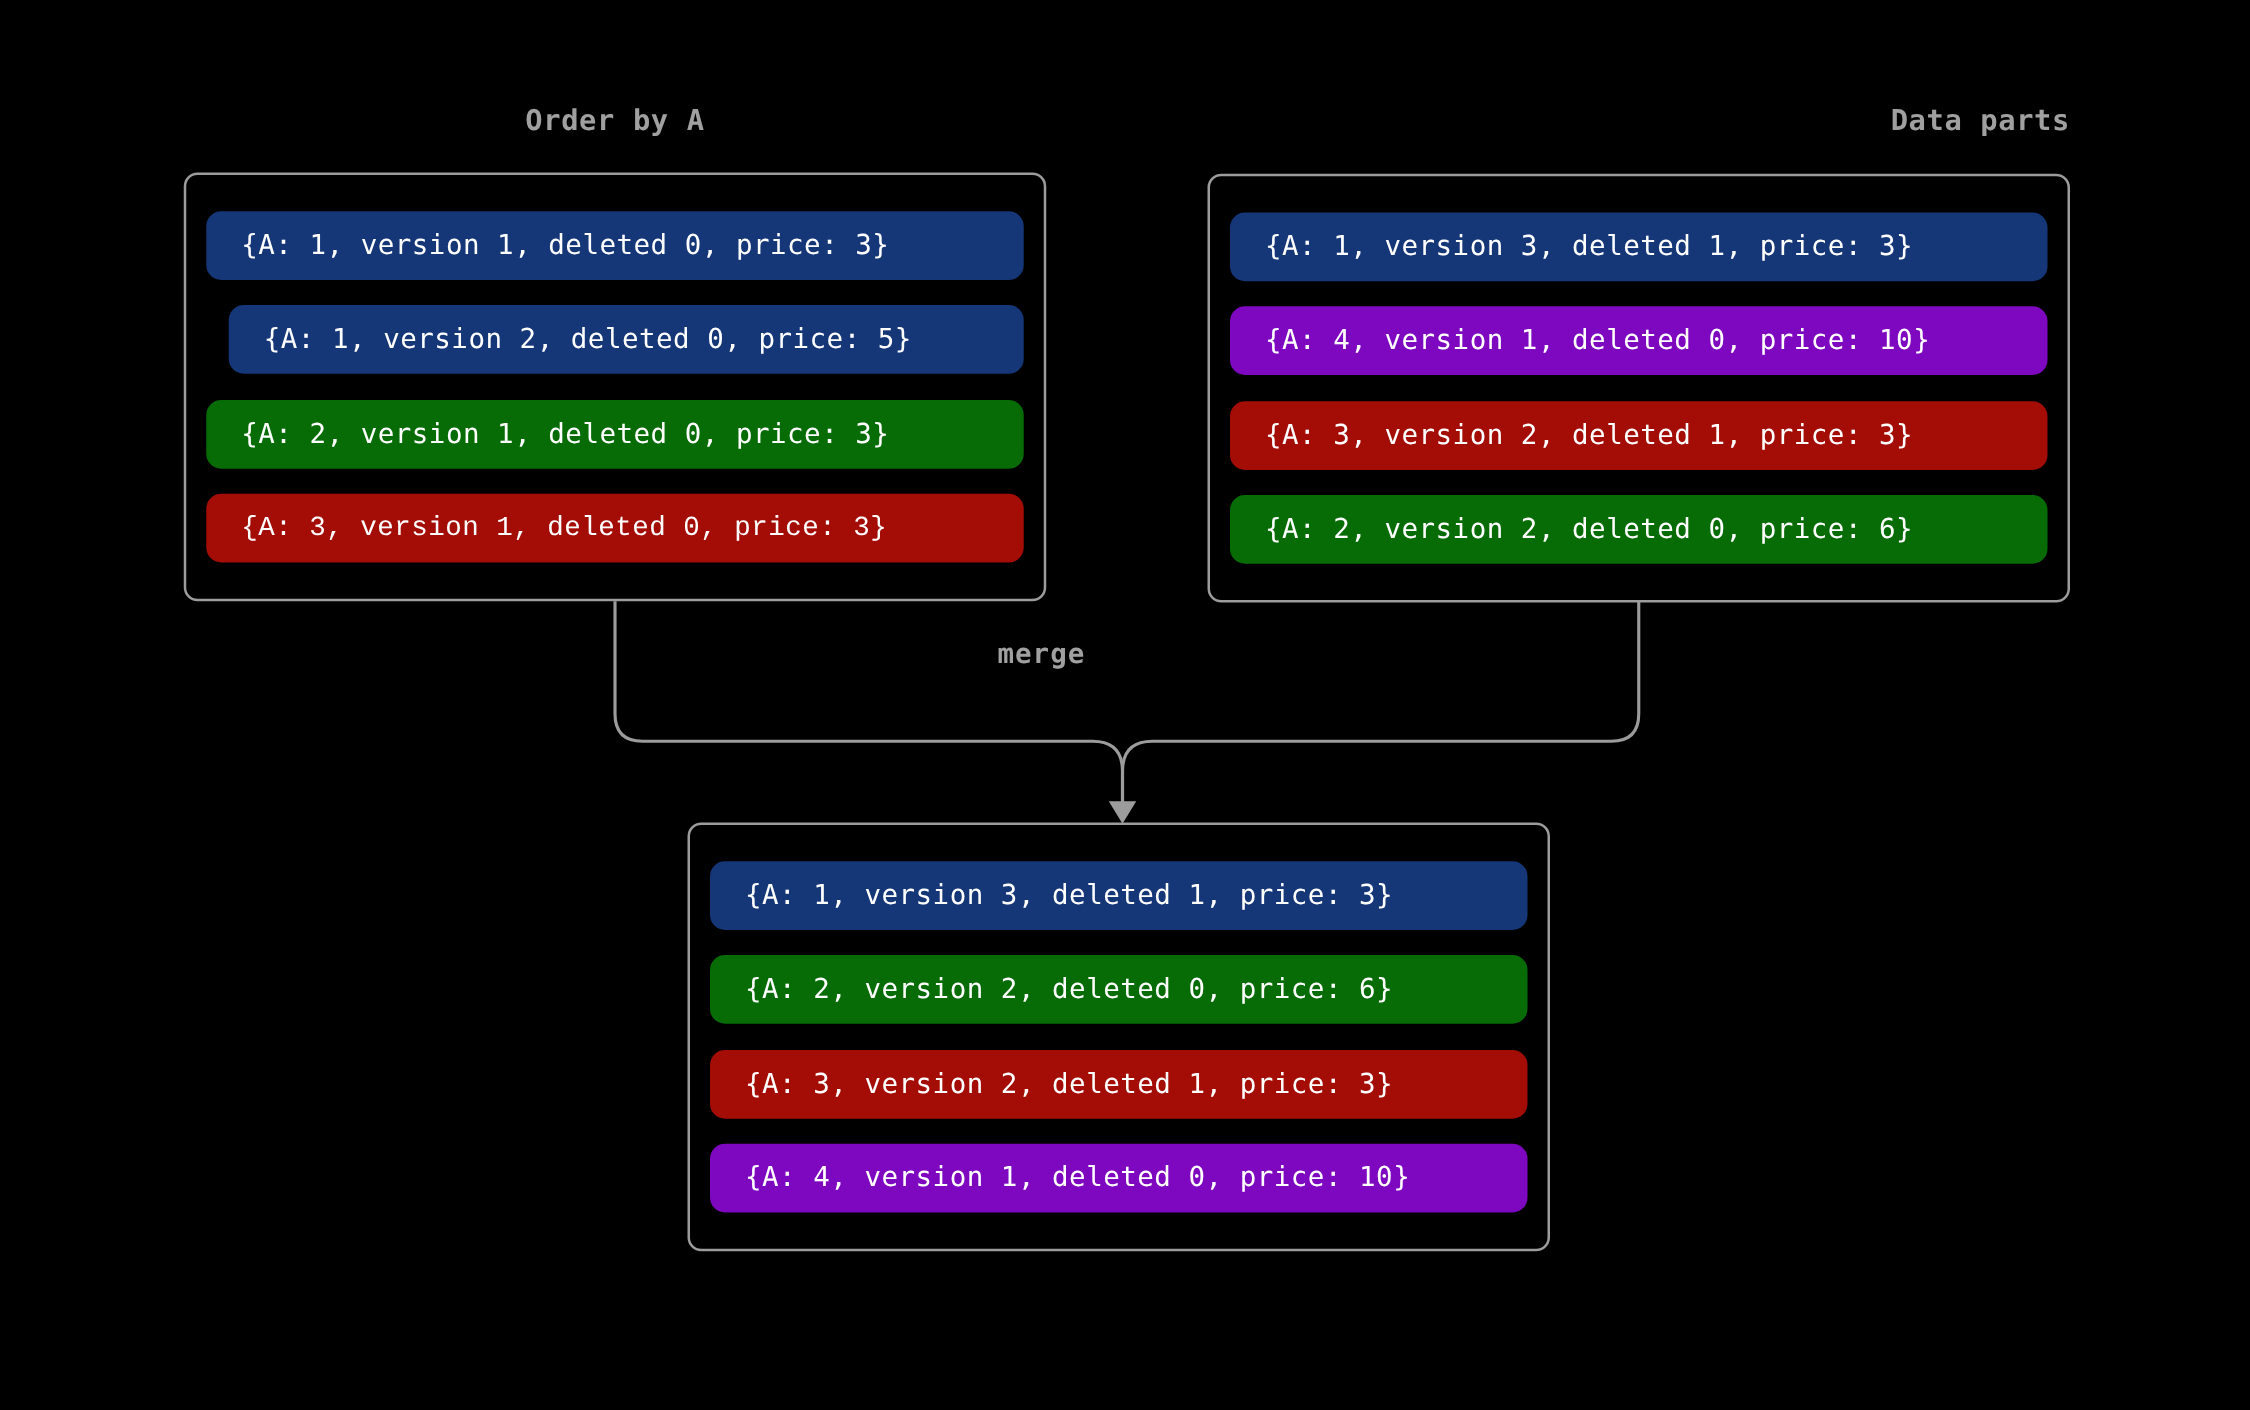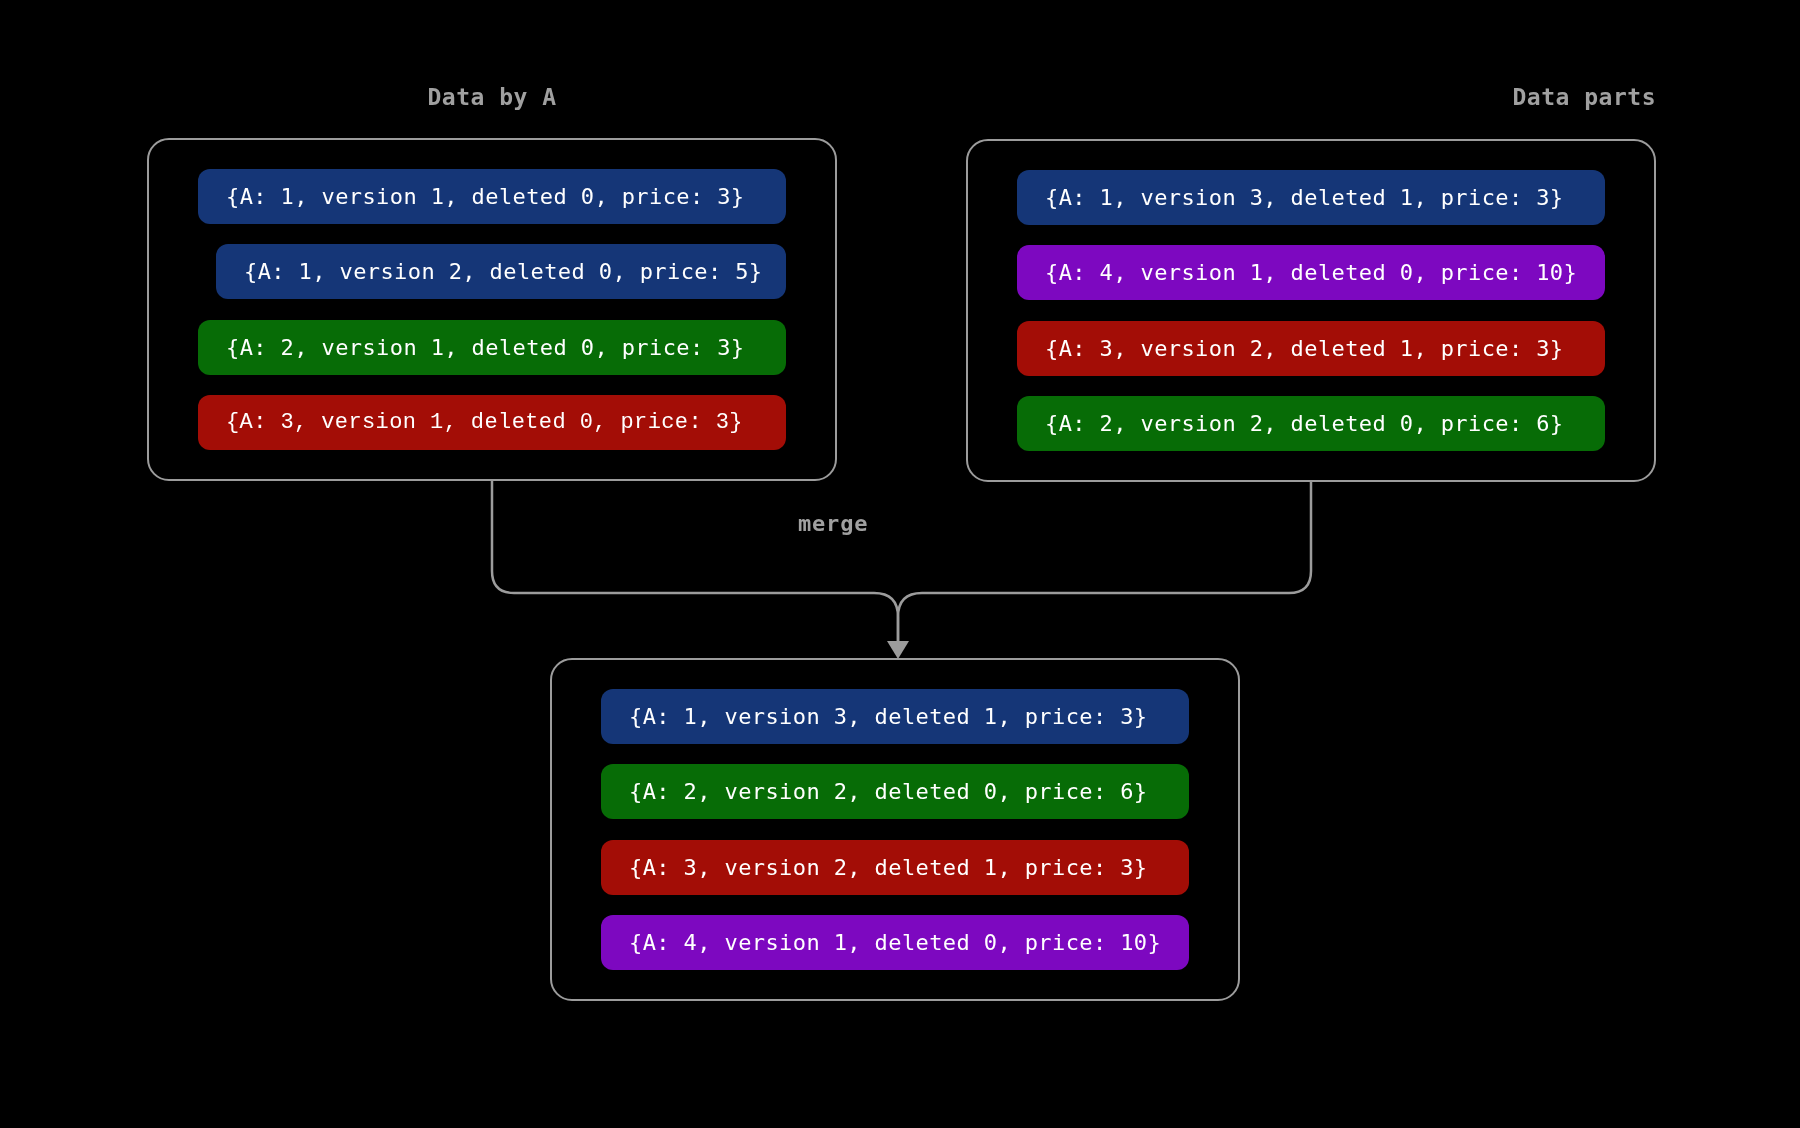--- a/index.html
+++ b/index.html
@@ -24,22 +24,22 @@
     font-weight: bold;
     letter-spacing: 0.5px;
     white-space: pre;
   }
   .panel-box {
     position: absolute;
     width: 690px;
     height: 343px;
     box-sizing: border-box;
     border: 2.5px solid var(--color-border, #9c9c9c);
-    border-radius: 22px;
-    padding: 29px 49px;
+    border-radius: 11px;
+    padding: 29px 16px;
     display: flex;
     flex-direction: column;
     justify-content: space-between;
   }
   .data-row {
     height: 55px;
     border-radius: 12px;
     display: flex;
     align-items: center;
     padding-left: 28px;
@@ -86,21 +86,21 @@
 <body>
 
 <div class="canvas">
 
   <svg class="connectors" viewBox="0 0 1800 1128" xmlns="http://www.w3.org/2000/svg">
     <path class="wire" d="M 492 481 L 492 571 Q 492 593 514 593 L 874 593 Q 898 593 898 617 L 898 646"></path>
     <path class="wire" d="M 1311 480 L 1311 571 Q 1311 593 1289 593 L 922 593 Q 898 593 898 617 L 898 646"></path>
     <polygon class="head" points="898,659 887,641 909,641"></polygon>
   </svg>
 
-  <div class="panel-title" id="title-order">Data by A</div>
+  <div class="panel-title" id="title-order">Order by A</div>
   <div class="panel-title" id="title-parts">Data parts</div>
 
   <div class="merge-label">merge</div>
 
   <div class="panel-box" id="box-order">
     <div class="data-row" style="background: rgb(21, 54, 119);">{A: 1, version 1, deleted 0, price: 3}</div>
     <div class="data-row" style="background: rgb(21, 54, 119); margin-left: 18px;">{A: 1, version 2, deleted 0, price: 5}</div>
     <div class="data-row" style="background: rgb(7, 108, 6);">{A: 2, version 1, deleted 0, price: 3}</div>
     <div class="data-row" style="background: rgb(163, 13, 6); font-family: Liberation Mono, monospace;">{A: 3, version 1, deleted 0, price: 3}</div>
   </div>

